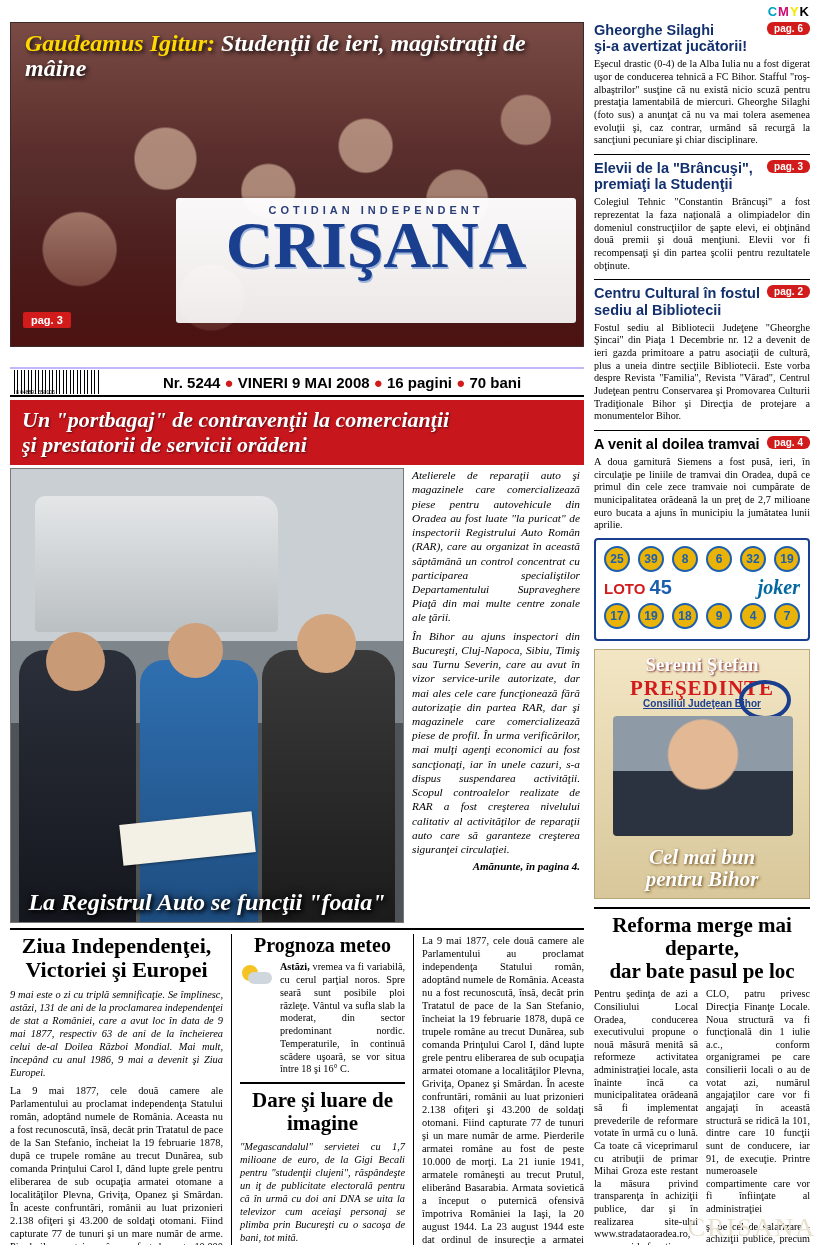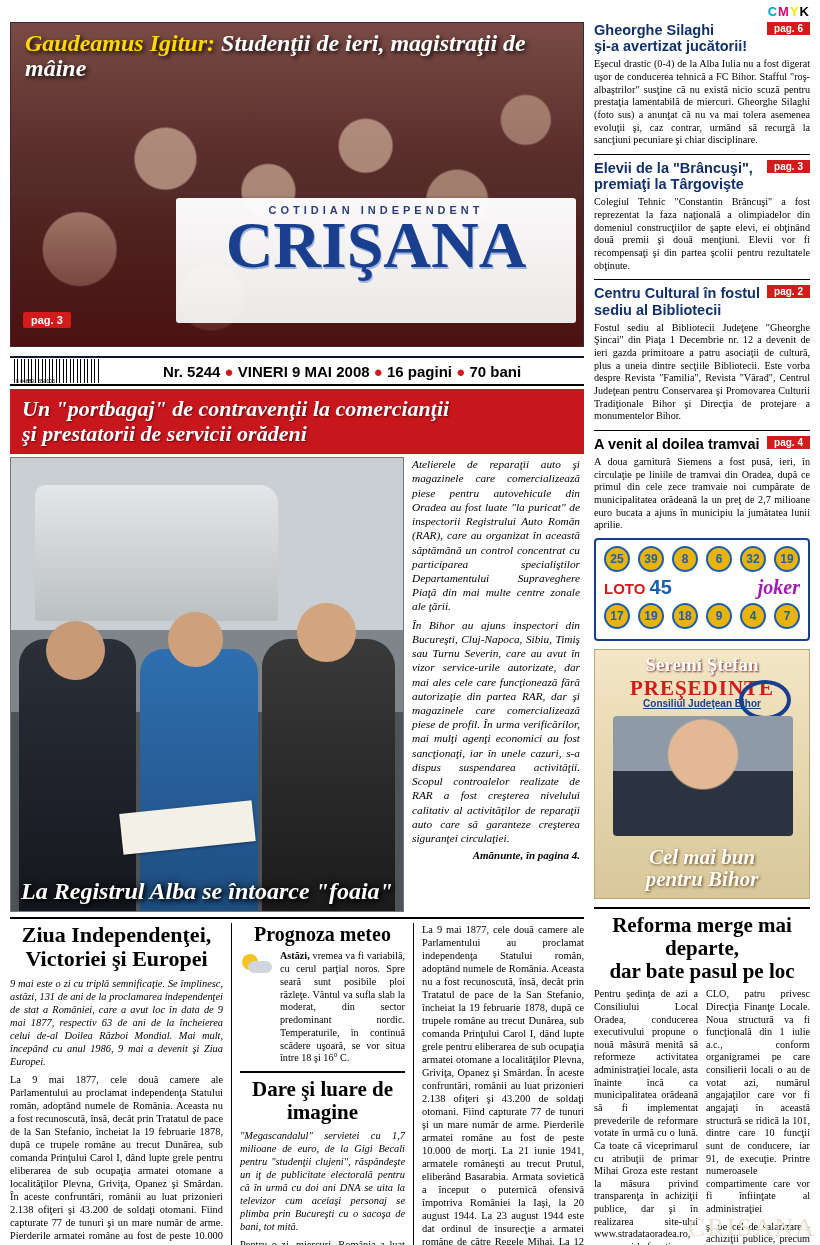--- a/index.html
+++ b/index.html
@@ -82,22 +82,22 @@
     font-family:"Liberation Serif", serif;
     font-weight:bold; font-size:66px; line-height:.95;
     color:#1b3f8f;
     text-shadow:1px 2px 0 #9fb4dc;
     margin-top:-2px;
   }
 
   
   .issuebar {
     position:relative; width:574px; height:30px;
-    border-top:2px solid #0f172a; border-bottom:2px solid #000;
-    margin-top:9px;
+    border-top:2px solid #c4b5fd; border-bottom:2px solid #000;
+    margin-top:20px;
     display:flex; align-items:center;
   }
   .barcode {
     width:86px; height:24px; margin-left:4px;
     background:repeating-linear-gradient(90deg,#000 0 1px, #fff 1px 3px, #000 3px 4px, #fff 4px 7px);
   }
   .barcode-num {
     font-size:5px; font-family:"Liberation Sans", sans-serif;
     position:absolute; left:6px; bottom:0;
   }
@@ -218,21 +218,21 @@
   .r-head {
     font-family:"Liberation Sans", sans-serif;
     font-weight:bold; font-size:14.5px; line-height:1.12; color:#12306e; margin:0 0 4px 0;
   }
   .r-head.black { color:#000; }
   .r-text { font-size:10.2px; line-height:1.24; text-align:justify; }
   .r-text p { margin:0 0 4px 0; }
   .pagtag {
     float:right; background:#d21b1b; color:#fff;
     font-family:"Liberation Sans", sans-serif; font-size:10px; font-weight:bold;
-    padding:1px 7px; border-radius:0; margin-left:6px;
+    padding:1px 7px; border-radius:6px; margin-left:6px;
   }
 
   
   .loto {
     border:2px solid #1b3f8f; border-radius:4px; padding:6px 8px; margin-top:6px;
     background:#fff;
   }
   .loto-row { display:flex; justify-content:space-between; margin-bottom:4px; }
   .ball {
     width:26px; height:26px; border-radius:50%;
@@ -241,21 +241,21 @@
     display:flex; align-items:center; justify-content:center;
   }
   .loto-mid { display:flex; align-items:center; justify-content:space-between; margin:2px 0 4px; }
   .loto-logo {
     font-family:"Liberation Sans", sans-serif; font-weight:bold; font-size:15px;
     color:#d21b1b; line-height:.9;
   }
   .loto-logo .num { color:#1b5fae; font-size:20px; }
   .joker {
     font-family:"Liberation Serif", serif; font-style:italic; font-weight:bold;
-    font-size:20px; color:#a21caf;
+    font-size:20px; color:#0369a1;
   }
 
   
   .ad {
     margin-top:8px; height:250px; position:relative;
     background:linear-gradient(180deg,#f3e6c4,#d8c79a);
     border:1px solid #b9a877; overflow:hidden;
   }
   .ad-name {
     position:absolute; top:4px; left:0; right:0; text-align:center;
@@ -354,21 +354,21 @@
       <div class="bigphoto">
         <div class="garage"></div>
         <div class="car"></div>
         <div class="p1"></div>
         <div class="p1head"></div>
         <div class="p2"></div>
         <div class="p2head"></div>
         <div class="p3"></div>
         <div class="p3head"></div>
         <div class="paper"></div>
-        <div class="photo-caption">La Registrul Alba se întoarce "foaia"</div>
+        <div class="photo-caption">La Registrul Auto se funcţii "foaia"</div>
       </div>
       <div class="leadtext">
         <p>Atelierele de reparaţii auto şi magazinele care comercializează piese pentru autovehicule din Oradea au fost luate "la puricat" de inspectorii Registrului Auto Român (RAR), care au organizat în această săptămână un control concentrat cu participarea specialiştilor Departamentului Supraveghere Piaţă din mai multe centre zonale ale ţării.</p>
         <p>În Bihor au ajuns inspectori din Bucureşti, Cluj-Napoca, Sibiu, Timiş sau Turnu Severin, care au avut în vizor service-urile autorizate, dar mai ales cele care funcţionează fără autorizaţie din partea RAR, dar şi magazinele care comercializează piese de profil. În urma verificărilor, mai mulţi agenţi economici au fost sancţionaţi, iar în unele cazuri, s-a dispus suspendarea activităţii. Scopul controalelor realizate de RAR a fost creşterea nivelului calitativ al activităţilor de reparaţii auto care să garanteze creşterea siguranţei circulaţiei.</p>
         <div class="more">Amănunte, în pagina 4.</div>
       </div>
     </div>
 
     <div class="bottom">
 
@@ -425,21 +425,21 @@
         <p>Eşecul drastic (0-4) de la Alba Iulia nu a fost digerat uşor de conducerea tehnică a FC Bihor. Stafful "roş-albaştrilor" susţine că nu există nicio scuză pentru prestaţia lamentabilă de miercuri. Gheorghe Silaghi (foto sus) a anunţat că nu va mai tolera asemenea evoluţii şi, caz contrar, urmând să recurgă la sancţiuni pecuniare şi chiar disciplinare.</p>
       </div>
     </div>
 
     <div class="r-sep"></div>
 
     <div>
       <div class="pagtag">pag. 3</div>
       <h3 class="r-head">
         <span>Elevii de la "Brâncuşi",</span><br>
-        <span>premiaţi la Târgovişte</span>
+        <span>premiaţi la Studenţii</span>
       </h3>
       <div class="r-text">
         <p>Colegiul Tehnic "Constantin Brâncuşi" a fost reprezentat la faza naţională a olimpiadelor din domeniul construcţiilor de şapte elevi, ei obţinând două premii şi două menţiuni. Elevii vor fi recompensaţi şi din partea şcolii pentru rezultatele obţinute.</p>
       </div>
     </div>
 
     <div class="r-sep"></div>
 
     <div>
       <div class="pagtag">pag. 2</div>

